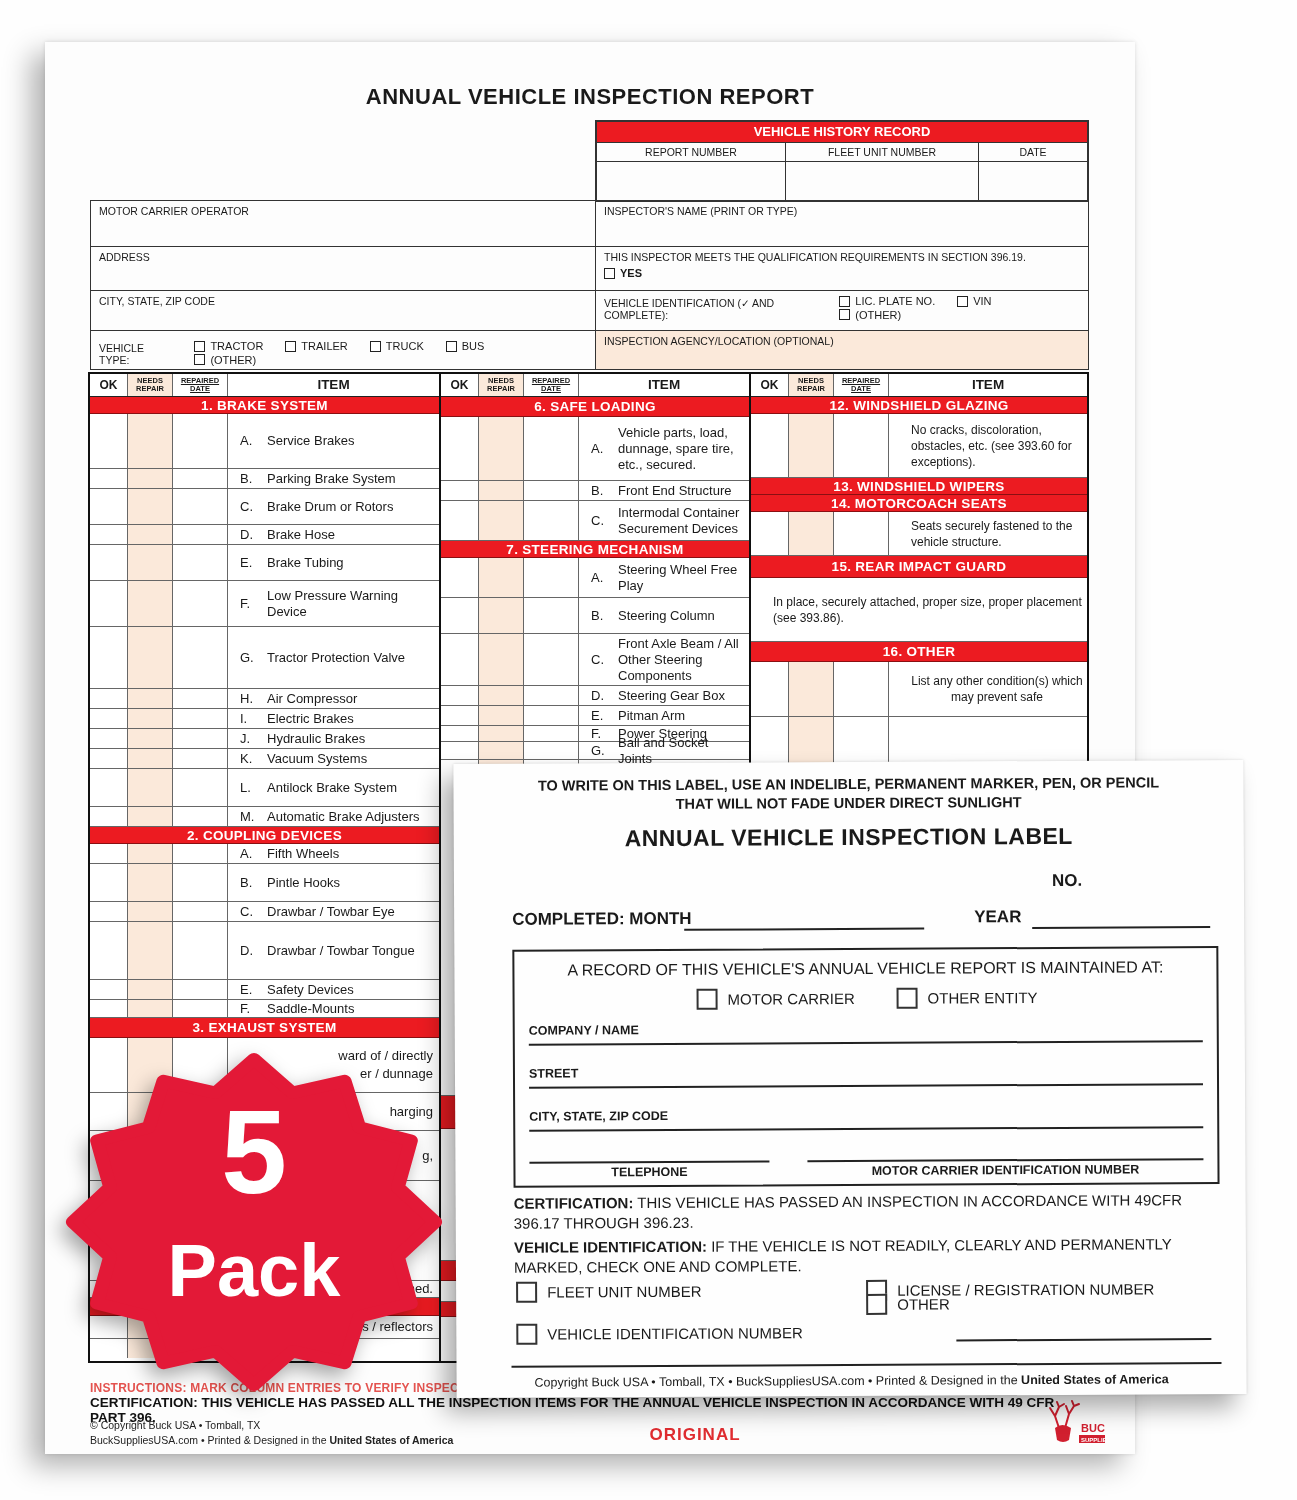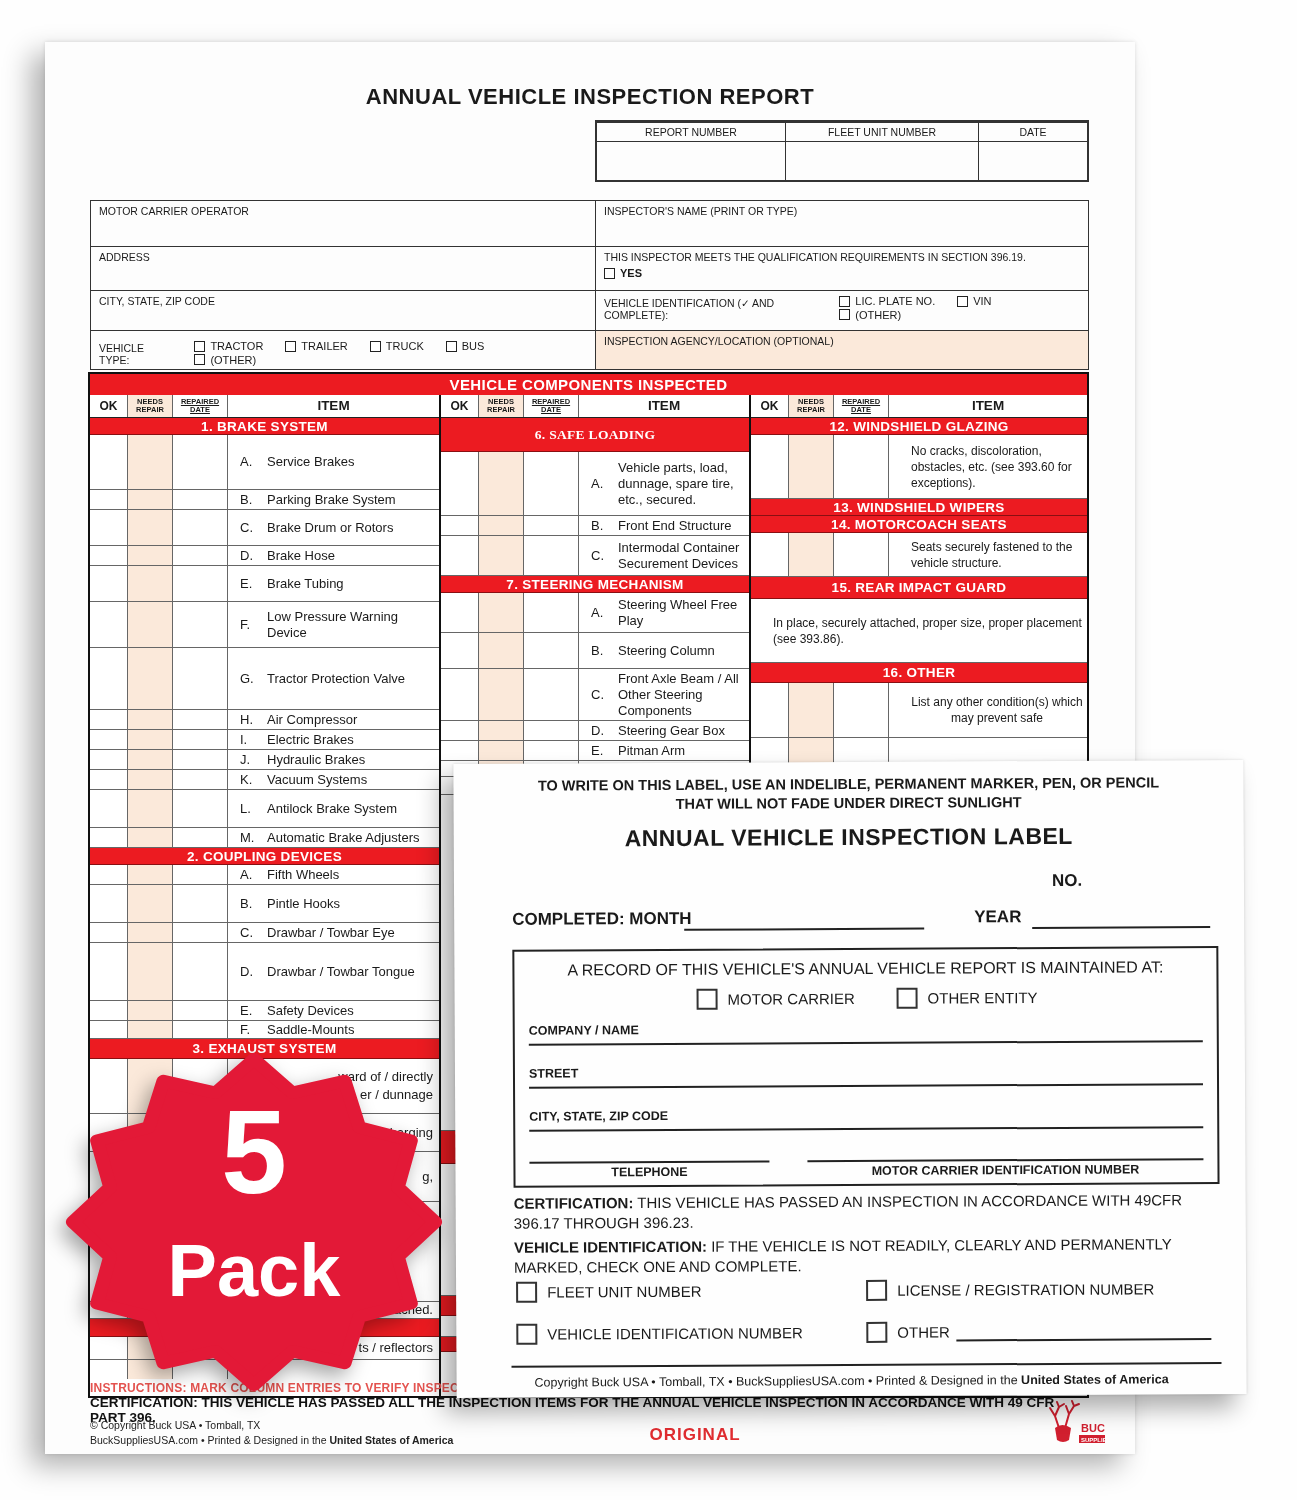--- a/index.html
+++ b/index.html
@@ -88,20 +88,21 @@
   b.usb{font-weight:bold;}
 </style>
 </head>
 <body>
 
 <div class="abs sheet">
 
   <div class="abs form-title">ANNUAL VEHICLE INSPECTION REPORT</div>
 
   <div class="abs hist">
+    <div class="hist-head">VEHICLE HISTORY RECORD</div>
     <div class="hist-cols">
       <div style="width:189px">REPORT NUMBER</div>
       <div style="width:193px">FLEET UNIT NUMBER</div>
       <div style="flex:1">DATE</div>
     </div>
     <div class="hist-body">
       <div style="width:189px"></div>
       <div style="width:193px"></div>
       <div style="flex:1"></div>
     </div>
@@ -160,21 +161,20 @@
                 <span class="cb"></span>
                 <span>(OTHER)</span>
               </span></span>
           </div>
       </div>
       <div class="icell r peach"><span>INSPECTION AGENCY/LOCATION (OPTIONAL)</span></div>
     </div>
   </div>
 
   <div class="abs comp">
-    <div class="comp-banner">VEHICLE COMPONENTS INSPECTED</div>
     <div class="groups">
       <div class="group g1">
           <div class="hrow">
             <div class="c-ok">OK</div>
             <div class="c-nr">NEEDS
 REPAIR</div>
             <div class="c-rd">REPAIRED
 DATE</div>
             <div class="c-it">ITEM</div>
           </div>
@@ -409,21 +409,21 @@
         </div>
       <div class="group g2">
           <div class="hrow">
             <div class="c-ok">OK</div>
             <div class="c-nr">NEEDS
 REPAIR</div>
             <div class="c-rd">REPAIRED
 DATE</div>
             <div class="c-it">ITEM</div>
           </div>
-          <div class="brow" style="height: 34px; font-family: Liberation Serif, serif;">6. SAFE LOADING</div>
+          <div class="brow" style="height: 20px;">6. SAFE LOADING</div>
           <div class="trow" style="height: 64px;">
             <div class="c-ok"></div>
             <div class="c-nr"></div>
             <div class="c-rd"></div>
             <div class="c-it">
               <span class="ltr">A.</span>
               <span class="itxt">Vehicle parts, load, dunnage, spare tire, etc., secured.</span>
             </div>
           </div>
           <div class="trow" style="height: 20px;">
@@ -654,21 +654,21 @@
       <span>FLEET UNIT NUMBER</span>
     </div>
   <div class="abs chk" style="left:410px;top:518px">
       <span class="sq"></span>
       <span>LICENSE / REGISTRATION NUMBER</span>
     </div>
   <div class="abs chk" style="left:60px;top:560px">
       <span class="sq"></span>
       <span>VEHICLE IDENTIFICATION NUMBER</span>
     </div>
-  <div class="abs chk" style="left:410px;top:560px">
+  <div class="abs chk" style="left:410px;top:532px">
       <span class="sq"></span>
       <span>OTHER</span>
     </div>
   <div class="abs line" style="left:500px;top:578px;width:255px"></div>
 
   <div class="abs line" style="left:55px;top:602px;right:25px"></div>
   <div class="abs card-copy"><span>Copyright Buck USA • Tomball, TX • BuckSuppliesUSA.com • Printed &amp; Designed in the </span><b class="usb">United States of America</b></div>
 </div>
 
 <div class="abs badge">

